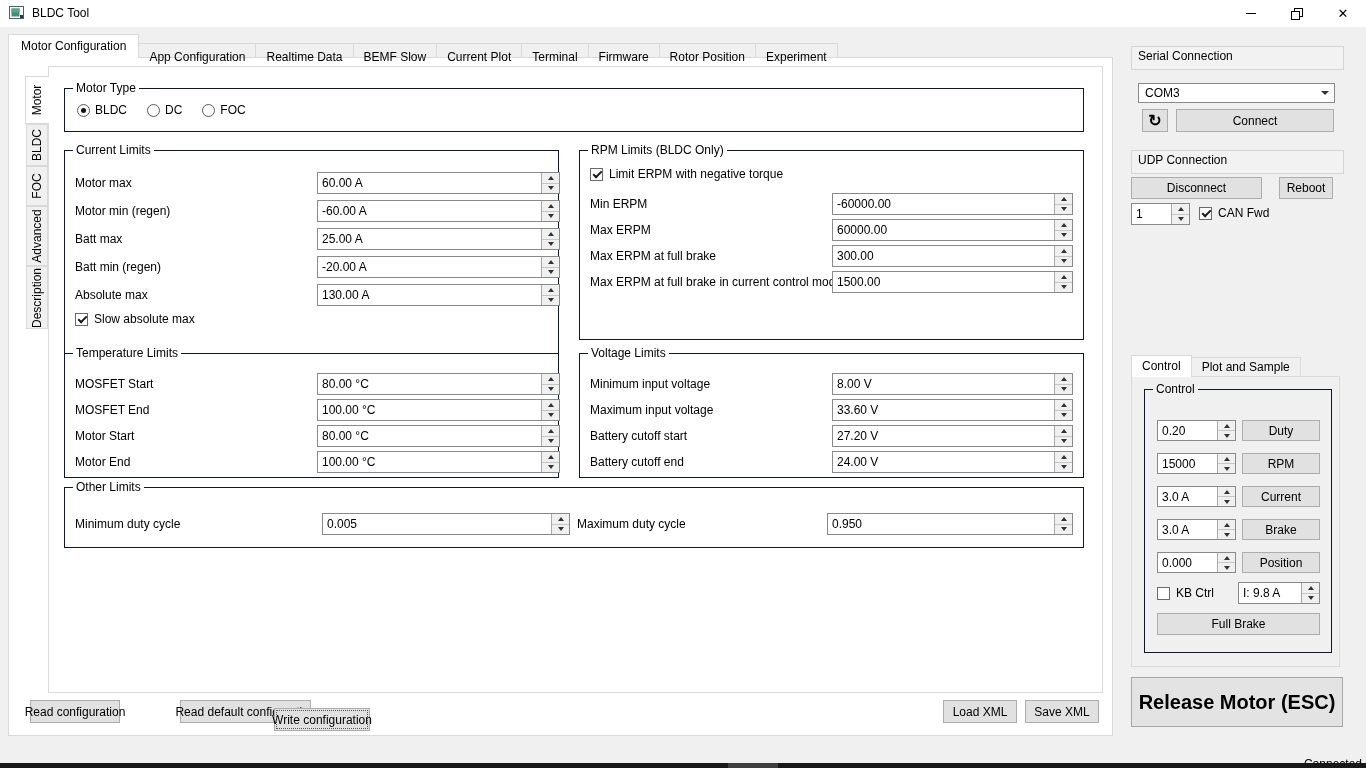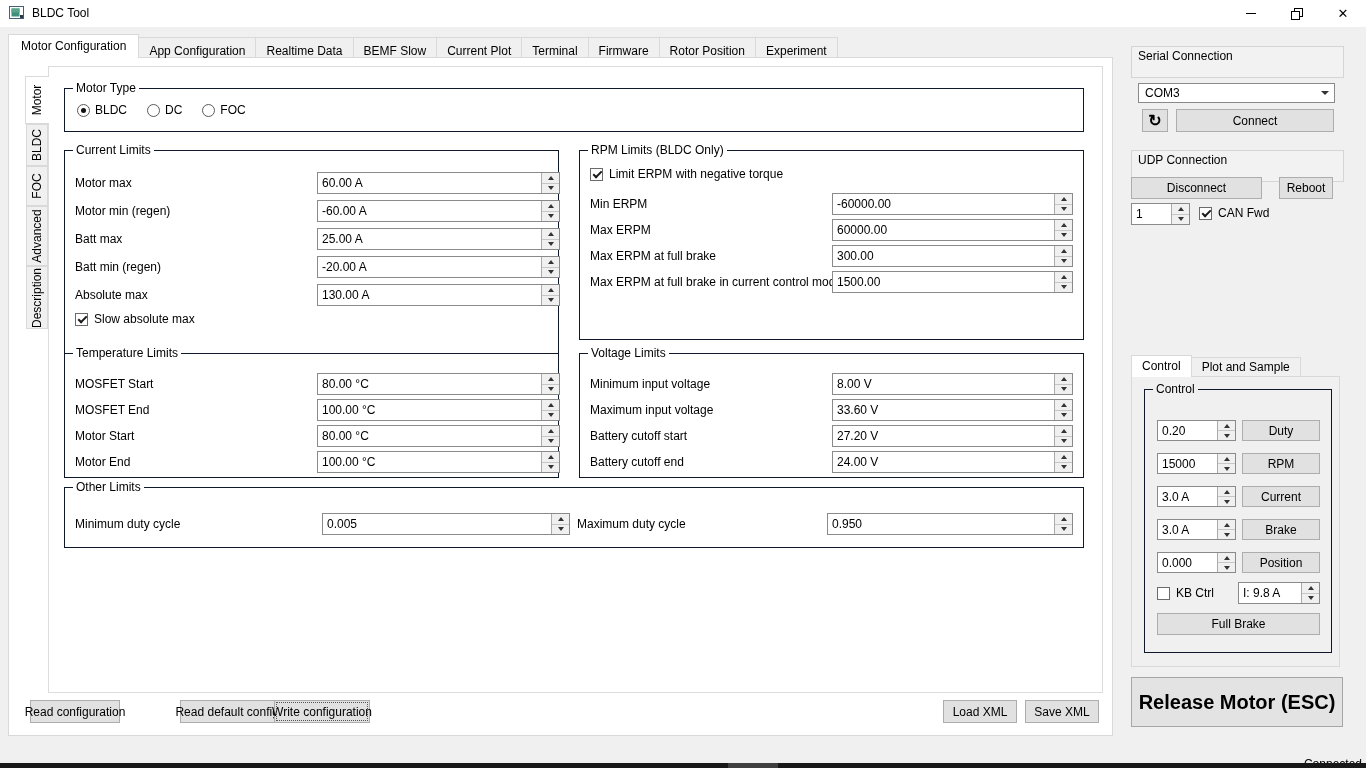--- a/index.html
+++ b/index.html
@@ -17,21 +17,21 @@
   .win-btns{position:absolute;right:0;top:0;display:flex;height:27px;}
   .win-btn{width:46px;height:27px;display:flex;align-items:center;justify-content:center;}
   .min-glyph{width:10px;height:1px;background:#000;}
   .restore-glyph{position:relative;width:12px;height:12px;}
   .restore-glyph .back{position:absolute;left:3px;top:0;width:7px;height:7px;border:1px solid #000;}
   .restore-glyph .front{position:absolute;left:0;top:3px;width:7px;height:7px;border:1px solid #000;background:#fff;}
   .close-glyph{font-size:13px;line-height:13px;}
 
   
   .tabbar{position:absolute;left:8px;top:34px;display:flex;align-items:flex-end;z-index:5;}
-  .tab{box-sizing:border-box;height:21px;line-height:19px;padding:4px 10px;background:#f0f0f0;
+  .tab{box-sizing:border-box;height:15px;line-height:19px;padding:4px 10px;background:#f0f0f0;
        border:1px solid #d9d9d9;margin-right:-1px;white-space:nowrap;}
   .tab.active{height:24px;line-height:22px;padding:0 12px;background:#fff;border-bottom:none;z-index:6;}
 
   
   .main-pane{position:absolute;left:8px;top:57px;width:1105px;height:679px;background:#fff;
              border:1px solid #d9d9d9;box-sizing:border-box;z-index:1;}
   .scroll-pane{position:absolute;left:39px;top:8px;width:1055px;height:627px;background:#fff;
                border:1px solid #dcdcdc;box-sizing:border-box;}
   .vtab{position:absolute;left:17px;width:22px;box-sizing:border-box;background:#f0f0f0;
         border:1px solid #d9d9d9;display:flex;align-items:center;justify-content:center;z-index:3;}
@@ -53,32 +53,32 @@
   .spin{position:absolute;display:flex;box-sizing:border-box;border:1px solid #8a8a8a;background:#fff;height:22px;}
   .spin .val{flex:1;padding:3px 4px 0 4px;overflow:hidden;white-space:nowrap;}
   .spin .btns{width:17px;border-left:1px solid #ababab;background:#f0f0f0;display:flex;flex-direction:column;flex:none;}
   .spin .btns .b{flex:1;display:flex;align-items:center;justify-content:center;}
   .spin .btns .b.up{border-bottom:1px solid #c6c6c6;}
   .tri-up{width:0;height:0;border-left:3px solid transparent;border-right:3px solid transparent;border-bottom:4px solid #333;}
   .tri-dn{width:0;height:0;border-left:3px solid transparent;border-right:3px solid transparent;border-top:4px solid #333;}
 
   .btn{position:absolute;background:#e1e1e1;border:1px solid #adadad;box-sizing:border-box;
        display:flex;align-items:center;justify-content:center;white-space:nowrap;}
-  .btn.focused{outline:1px dotted #555;outline-offset:-3px;}
+  .btn.focused{outline:1px dotted #555;outline-offset:-3px;margin-top:8px;}
 
   .cb{width:13px;height:13px;box-sizing:border-box;border:1px solid #6b6b6b;background:#fff;position:relative;flex:none;}
   .cb.checked::after{content:"";position:absolute;left:2px;top:2px;width:7px;height:3px;
        border-left:2px solid #1a1a1a;border-bottom:2px solid #1a1a1a;transform:rotate(-45deg);}
   .radio{width:13px;height:13px;box-sizing:border-box;border:1px solid #5a5a5a;border-radius:50%;background:#fff;position:relative;flex:none;}
   .radio.sel::after{content:"";position:absolute;left:3px;top:3px;width:5px;height:5px;border-radius:50%;background:#111;}
   .radio-row{position:absolute;left:12px;top:14px;display:flex;gap:20px;align-items:center;}
   .radio-item{display:flex;gap:5px;align-items:center;}
 
   
-  .sec-header{position:absolute;left:1131px;width:213px;height:32px;box-sizing:border-box;
+  .sec-header{position:absolute;left:1131px;width:213px;height:24px;box-sizing:border-box;
        background:#f2f2f2;border:1px solid #d5d5d5;line-height:18px;padding-left:6px;}
   .combo{position:absolute;left:1138px;top:83px;width:197px;height:20px;box-sizing:border-box;
        border:1px solid #8a8a8a;background:#fff;display:flex;align-items:center;}
   .combo .ctext{flex:1;padding-left:6px;}
   .combo .carrow{width:18px;display:flex;align-items:center;justify-content:center;}
 
   .ctl-tabbar{position:absolute;left:1131px;top:355px;display:flex;align-items:flex-end;z-index:5;}
   .ctl-tab{box-sizing:border-box;height:20px;line-height:18px;padding:0 10px;background:#f0f0f0;
        border:1px solid #d9d9d9;margin-right:-1px;white-space:nowrap;}
   .ctl-tab.active{height:22px;line-height:20px;background:#fff;border-bottom:none;z-index:6;}

